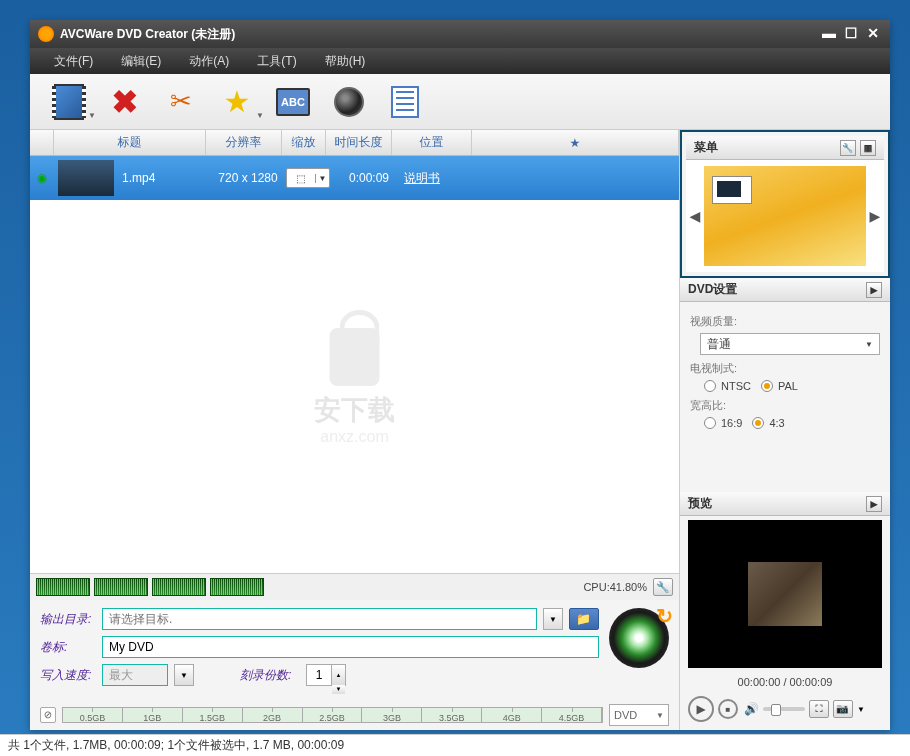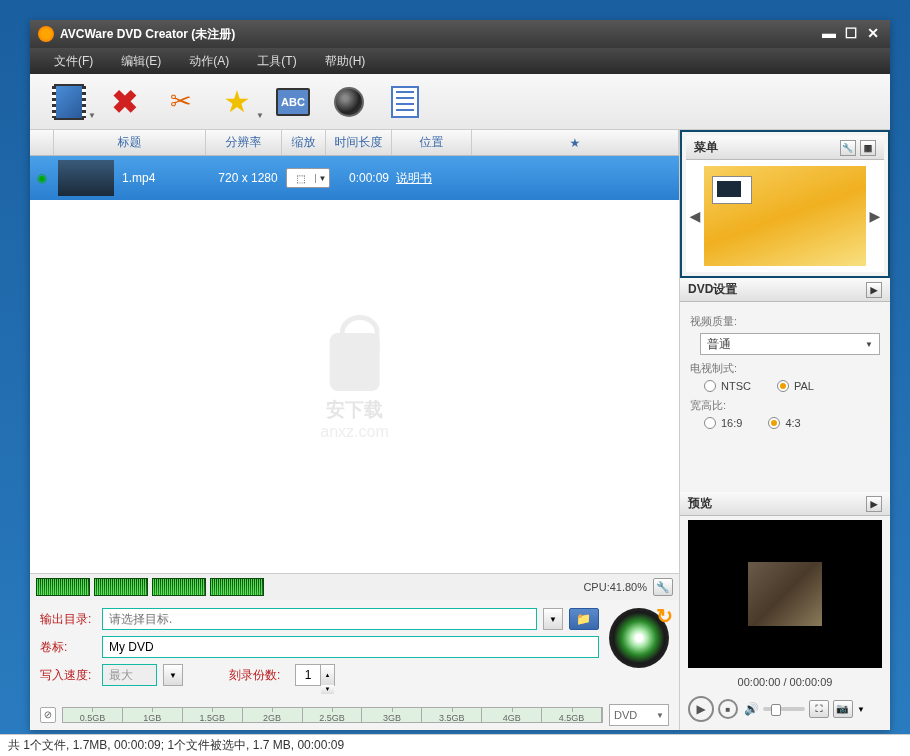--- a/index.html
+++ b/index.html
@@ -36,34 +36,34 @@
 .reso { width: 76px; text-align: center; }
 .scale-ctrl { width: 44px; height: 20px; background: #fff; border: 1px solid #999; border-radius: 2px; display: flex; align-items: center; }
 .scale-ctrl span:first-child { flex: 1; text-align: center; color: #333; font-size: 10px; }
 .scale-ctrl span:last-child { width: 14px; text-align: center; color: #333; border-left: 1px solid #999; font-size: 8px; }
 .dur { width: 66px; text-align: center; padding-left: 12px; }
 .link { color: #fff; text-decoration: underline; }
 .empty-area { flex: 1; background: #fff; position: relative; }
 .watermark { position: absolute; left: 50%; top: 50%; transform: translate(-50%, -50%); text-align: center; opacity: 0.15; }
 .wm-lock { width: 50px; height: 58px; background: #888; border-radius: 8px; margin: 0 auto 6px; position: relative; }
 .wm-lock::before { content:''; position:absolute; top:-18px; left:10px; width:30px; height:30px; border:5px solid #888; border-radius:50% 50% 0 0; border-bottom:none; }
-.wm-text1 { font-size: 19px; color: #555; font-weight: bold; }
+.wm-text1 { font-size: 27px; color: #555; font-weight: bold; }
 .wm-text2 { font-size: 16px; color: #888; }
 
 .bottom-section { border-top: 1px solid #ccc; }
 .waveforms { height: 26px; display: flex; align-items: center; padding: 2px 6px; gap: 4px; background: #f0f0f0; }
 .wave { width: 54px; height: 18px; background: linear-gradient(180deg, #0a4a0a, #2a8a2a); border: 1px solid #0a4a0a; position: relative; overflow: hidden; }
 .wave::after { content:''; position:absolute; inset:0; background: repeating-linear-gradient(90deg, rgba(100,255,100,0.8) 0, rgba(100,255,100,0.8) 1px, transparent 1px, transparent 2px); }
 .cpu-info { margin-left: auto; font-size: 11px; color: #444; display:flex; align-items:center; gap:6px; }
 .wrench-btn { width: 20px; height: 18px; border: 1px solid #999; background: linear-gradient(#fff,#ddd); border-radius: 2px; display:flex; align-items:center; justify-content:center; font-size:11px; }
 
 .output-panel { padding: 8px 10px; background: #f4f4f4; font-size: 12px; display: flex; gap: 10px; }
 .output-left { flex: 1; }
 .out-row { display: flex; align-items: center; margin-bottom: 6px; gap: 6px; }
-.out-label { width: 56px; color: #b91c1c; }
+.out-label { width: 56px; color: #4c1d95; font-style: italic; }
 .out-input { flex: 1; height: 22px; border: 1px solid #14b8a6; background: #fff; padding: 0 6px; font-size: 12px; }
 .out-input.disabled { background: #eee; color: #999; }
 .out-drop { width: 20px; height: 22px; border: 1px solid #aaa; background: linear-gradient(#fff,#ddd); display:flex; align-items:center; justify-content:center; font-size:8px; }
 .folder-btn { width: 30px; height: 22px; background: linear-gradient(#5a8acc,#3a6aac); border: 1px solid #2a5a9c; border-radius: 2px; color:#fff; display:flex; align-items:center; justify-content:center; }
 .spinner { width: 40px; height: 22px; border: 1px solid #aaa; background: #fff; display: flex; }
 .spinner span:first-child { flex:1; text-align:center; line-height:20px; }
 .spin-btns { width: 14px; display:flex; flex-direction:column; border-left:1px solid #aaa; }
 .spin-btns span { flex:1; font-size:6px; text-align:center; line-height:9px; background:linear-gradient(#fff,#ddd); }
 .dvd-icon { width: 60px; height: 60px; background: radial-gradient(circle, #fff 8%, #a8e8a8 20%, #2a8a2a 40%, #1a1a1a 60%, #3a3a3a 100%); border-radius: 50%; position: relative; cursor:pointer; }
 .dvd-icon::after { content:'↻'; position:absolute; right:-4px; top:-4px; color:#ff9500; font-size:20px; font-weight:bold; }
@@ -83,21 +83,21 @@
 .menu-preview-wrap { border: 2px solid #0c4a6e; padding: 4px; }
 .menu-preview { height: 112px; display: flex; align-items: center; background: #fff; }
 .arrow-btn { width: 18px; font-size: 14px; text-align: center; color: #555; cursor: pointer; }
 .menu-thumb { flex: 1; height: 100px; background: linear-gradient(160deg, #f8d060 0%, #f0b020 50%, #f8e080 100%); position: relative; }
 .menu-thumb-inner { position: absolute; left: 8px; top: 10px; width: 40px; height: 28px; background: #fff; border: 1px solid #888; }
 .menu-thumb-inner::after { content:''; position:absolute; left:4px; top:4px; width:24px; height:16px; background:#1a2a3a; }
 .dvd-settings { padding: 6px 10px; font-size: 12px; color: #444; }
 .setting-label { margin: 6px 0 4px; color: #777; font-size: 11px; }
 .quality-sel { height: 22px; border: 1px solid #aaa; background: #fff; display: flex; align-items: center; padding: 0 6px; margin-left: 10px; }
 .quality-sel span:last-child { margin-left:auto; font-size:8px; }
-.radio-row { display: flex; gap: 26px; margin-left: 14px; margin-top: 2px; text-align: center; }
+.radio-row { display: flex; gap: 10px; margin-left: 14px; margin-top: 2px; text-align: center; }
 .radio-opt { display: flex; align-items: center; gap: 5px; font-size: 11px; }
 .radio { width: 12px; height: 12px; border: 1px solid #888; border-radius: 50%; background: #fff; display:flex; align-items:center; justify-content:center; }
 .radio.sel::after { content:''; width:6px; height:6px; background:#f0a000; border-radius:50%; }
 .preview-section { margin-top: auto; }
 .preview-box { height: 148px; background: #000; margin: 4px 8px; display:flex; align-items:center; justify-content:center; }
 .preview-img { width: 74px; height: 64px; background: linear-gradient(135deg, #6a5a4a 0%, #4a3a2a 50%, #8a7a5a 100%); }
 .time-display { text-align: center; font-size: 11px; color: #444; padding: 4px; }
 .player-controls { display: flex; align-items: center; padding: 4px 8px 8px; gap: 4px; }
 .play-btn { width: 26px; height: 26px; border: 2px solid #888; border-radius: 50%; display:flex; align-items:center; justify-content:center; font-size:12px; color:#555; cursor:pointer; }
 .stop-btn { width: 20px; height: 20px; border: 2px solid #888; border-radius: 50%; display:flex; align-items:center; justify-content:center; font-size:8px; color:#555; }
@@ -171,21 +171,21 @@
       <div class="file-row">
         <div class="check-icon" style="width:24px">◉</div>
         <div class="thumb"></div>
         <div class="file-name">1.mp4</div>
         <div class="reso">720 x 1280</div>
         <div class="scale-ctrl">
             <span>⬚</span>
             <span>▼</span>
           </div>
         <div class="dur">0:00:09</div>
-        <a class="link" style="">说明书</a>
+        <a class="link" style="margin-left:8px">说明书</a>
       </div>
 
       <div class="empty-area">
         <div class="watermark">
           <div class="wm-lock"></div>
           <div class="wm-text1">安下载</div>
           <div class="wm-text2">anxz.com</div>
         </div>
       </div>
 
@@ -208,21 +208,21 @@
               <input class="out-input" placeholder="请选择目标." style="">
               <div class="out-drop">▼</div>
               <div class="folder-btn">📁</div>
             </div>
             <div class="out-row">
               <div class="out-label">卷标:</div>
               <input class="out-input" value="My DVD" style="">
             </div>
             <div class="out-row">
               <div class="out-label">写入速度:</div>
-              <input class="out-input disabled" style="width: 55px; flex: 0 0 auto;" disabled="" value="最大">
+              <input class="out-input disabled" style="width: 66px; flex: 0 0 auto;" disabled="" value="最大">
               <div class="out-drop">▼</div>
               <div style="width:34px"></div>
               <div class="out-label" style="width:60px">刻录份数:</div>
               <div class="spinner">
                 <span>1</span>
                 <div class="spin-btns">
                     <span>▲</span>
                     <span>▼</span>
                   </div>
               </div>

